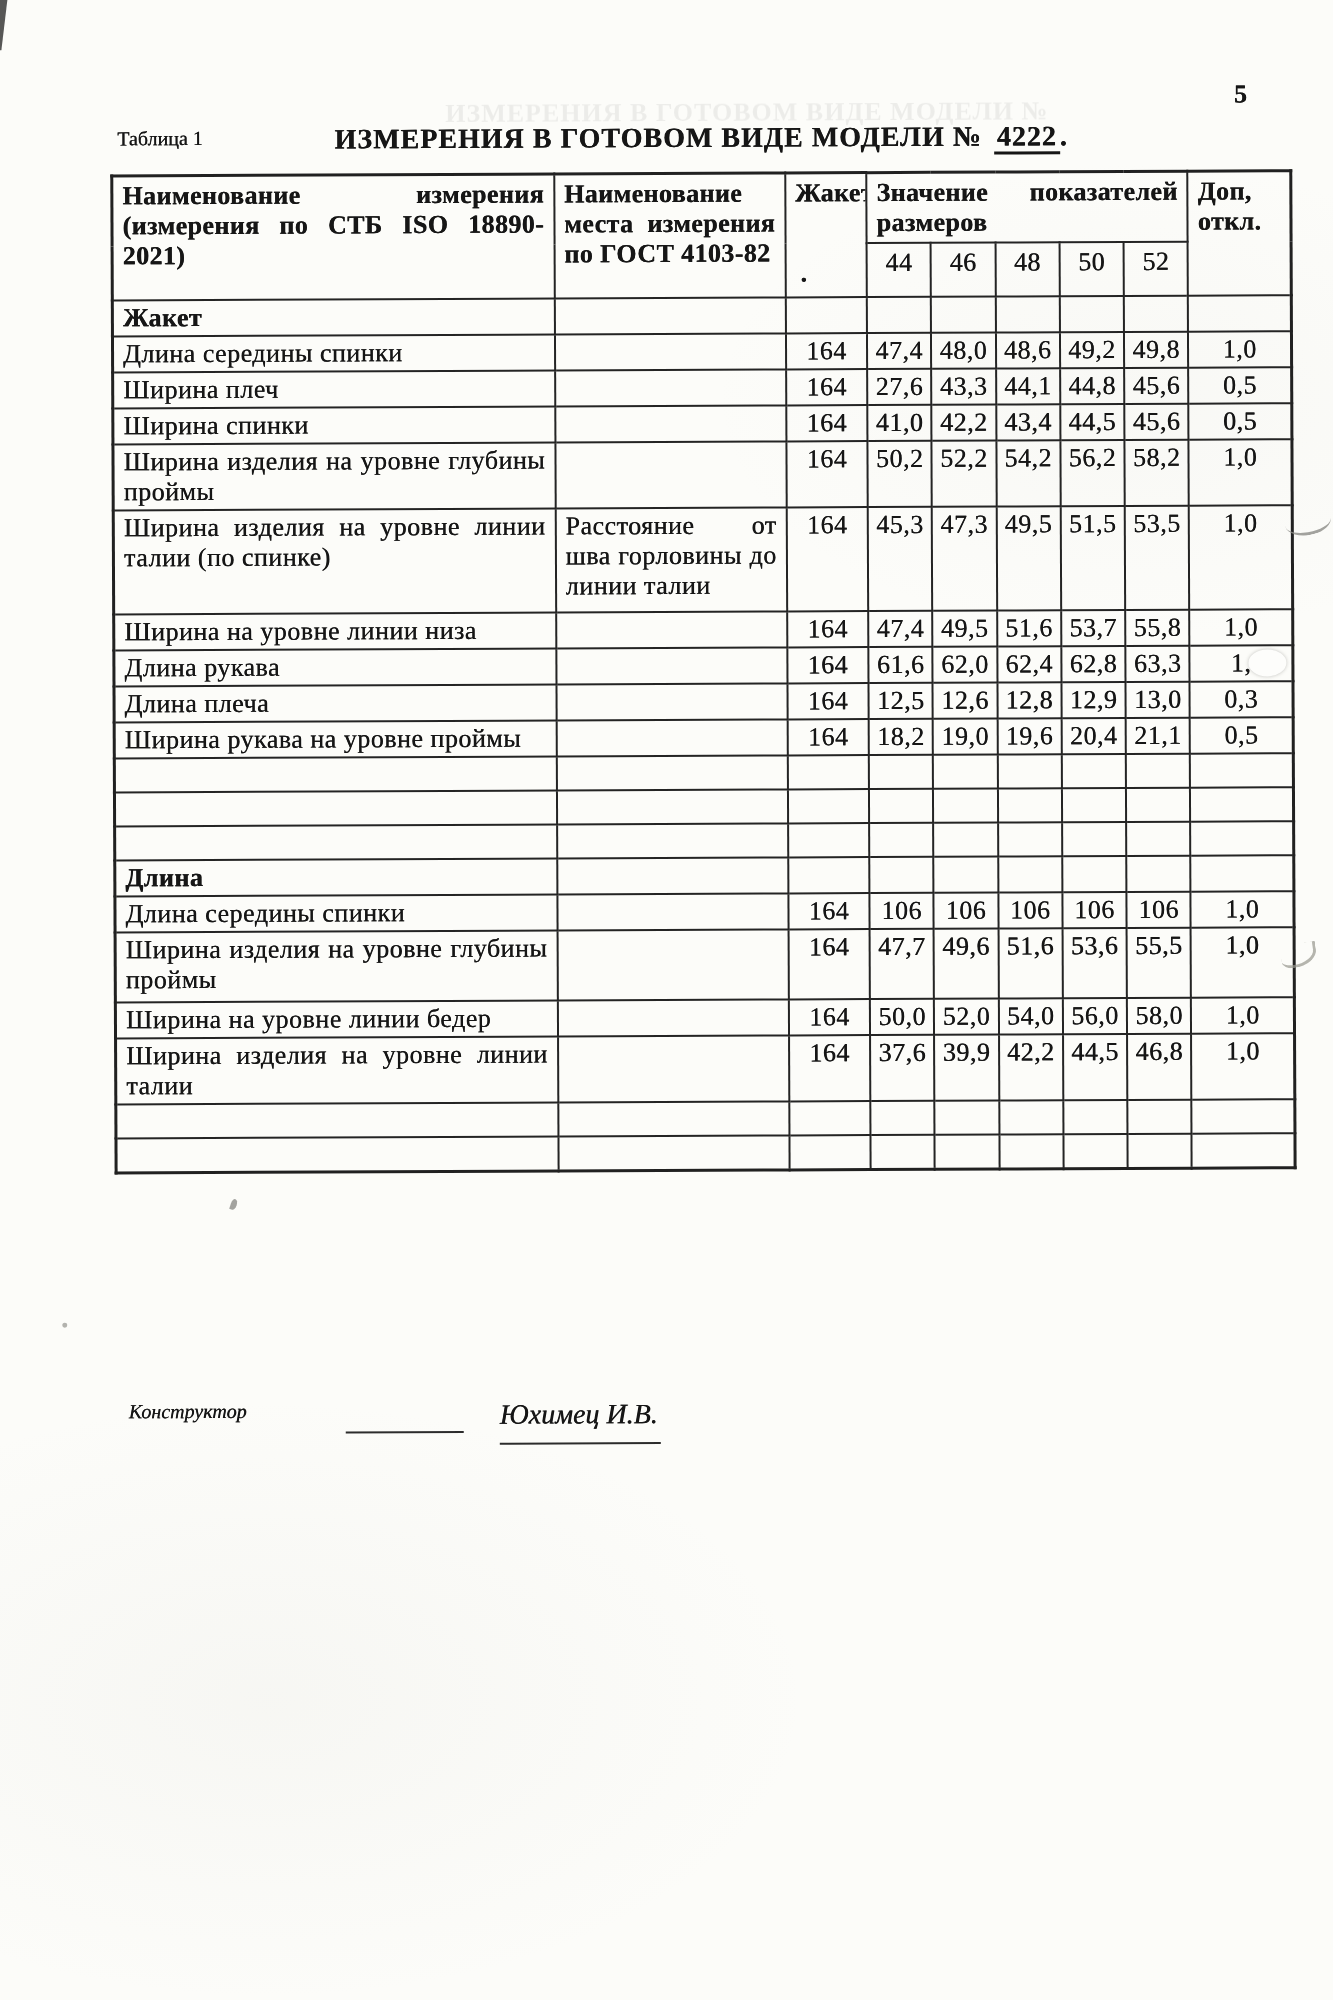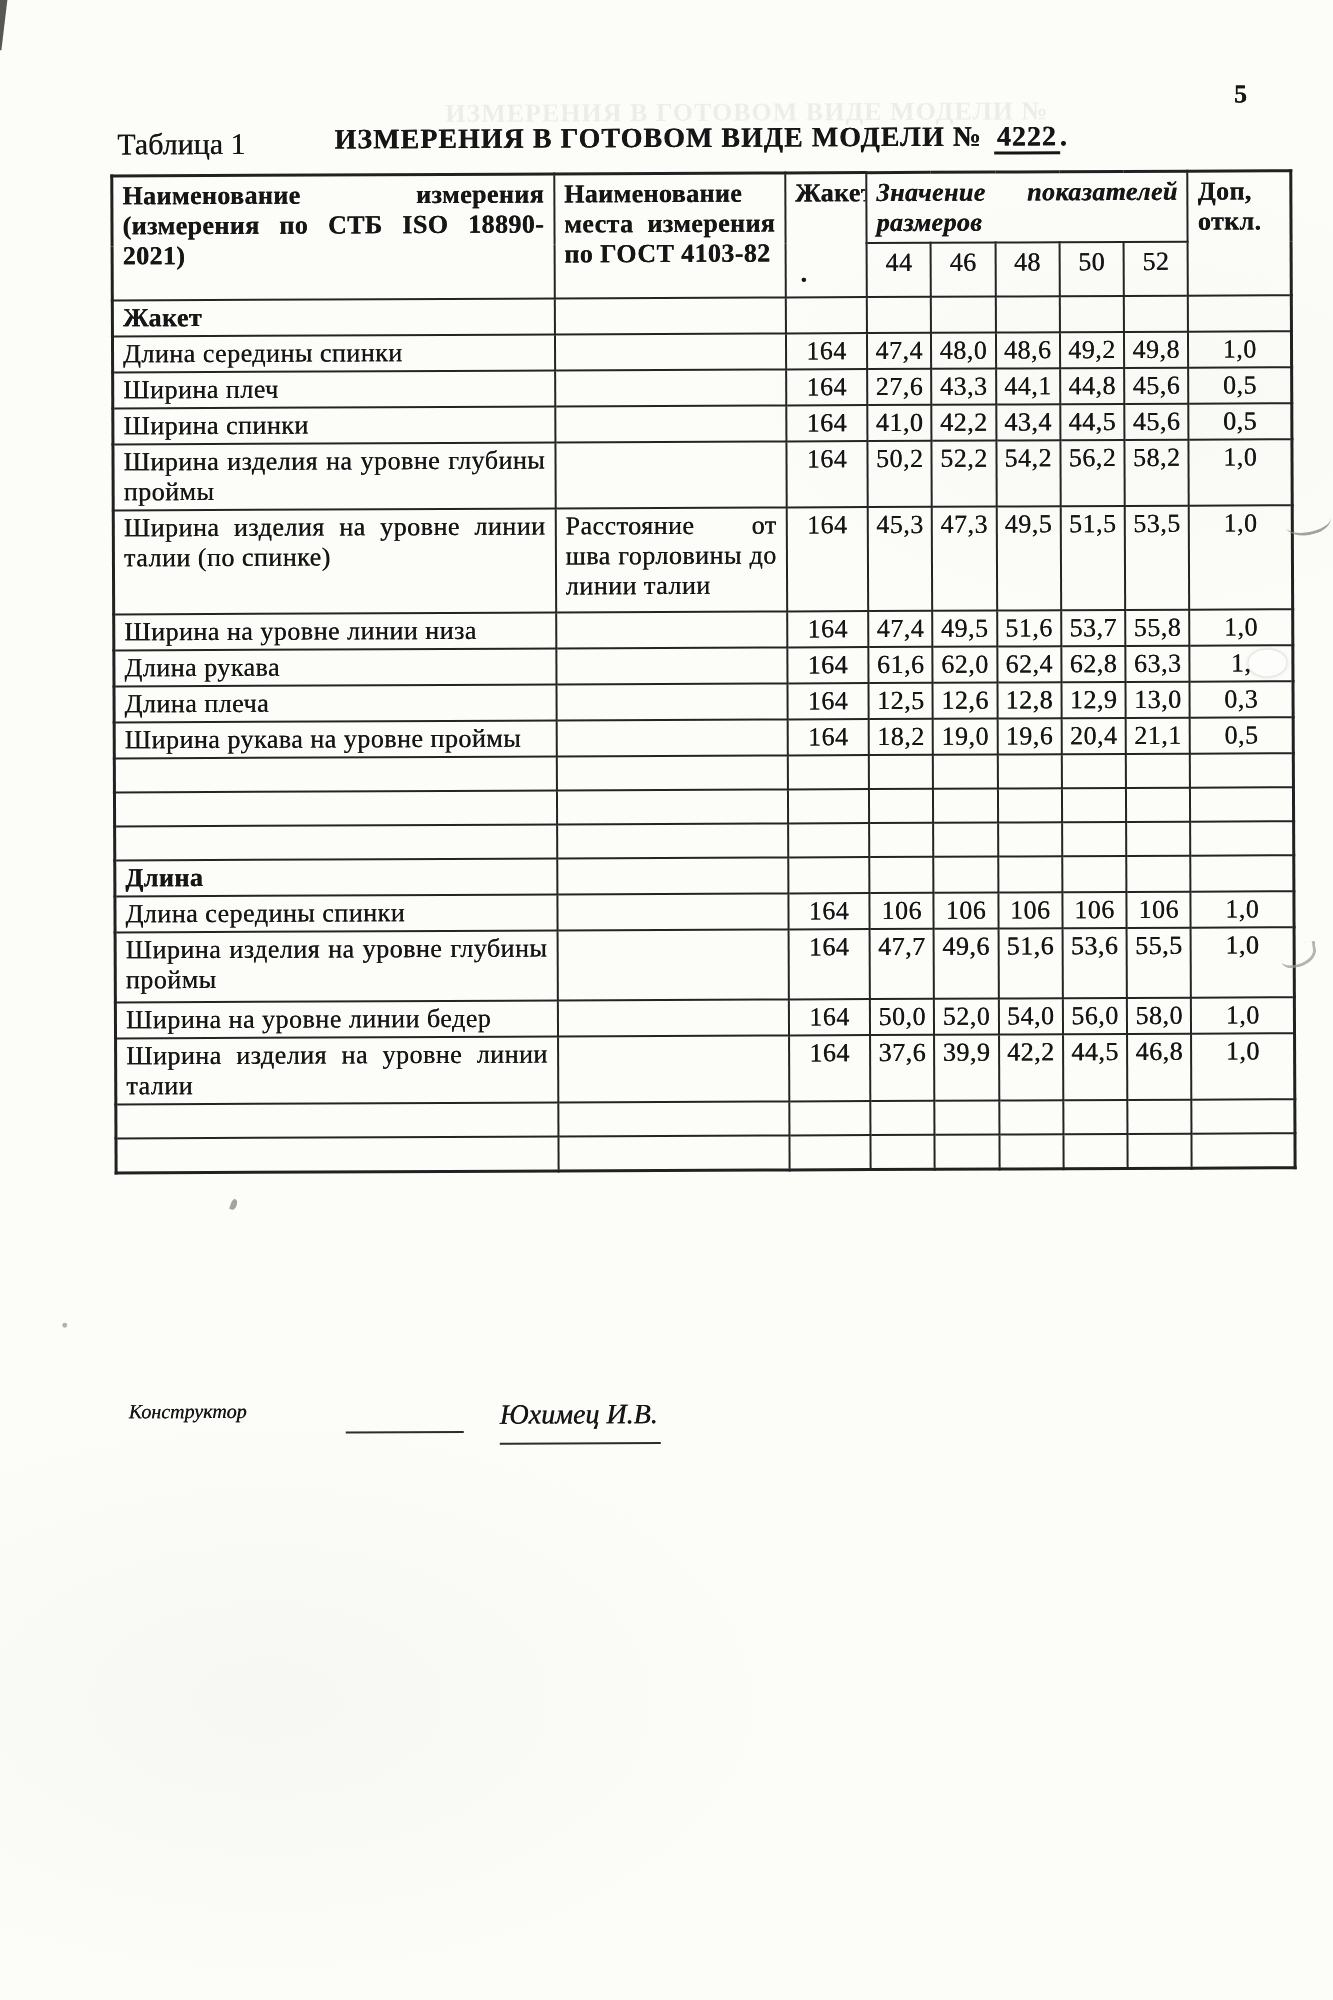--- a/index.html
+++ b/index.html
@@ -21,39 +21,39 @@
   .ink { text-shadow:0.35px 0 0 currentColor; }
 
   .page-number { position:absolute; left:1237px; top:82px; font-size:26px; font-weight:700; }
 
   .ghost-title {
     position:absolute; left:300px; top:98px; width:900px; text-align:center;
     font-size:26px; font-weight:700; letter-spacing:1px; color:#2b2b2b;
     opacity:.07; filter:blur(.6px); white-space:nowrap;
   }
   .caption-row { position:absolute; left:113px; top:122px; width:1182px; }
-  .tbl-label { position:absolute; left:7px; top:3px; font-size:30px; }
+  .tbl-label { position:absolute; left:7px; top:3px; font-size:20px; }
   .doc-title { text-align:center; font-size:28px; font-weight:700; letter-spacing:1px; white-space:nowrap; }
   .model-no { font-weight:700; border-bottom:3px solid #161616; padding:0 3px; margin-left:12px; }
 
   table.meas {
     position:absolute; left:113px; top:172px; width:1182px;
     border-collapse:collapse; table-layout:fixed;
     border:3px solid #212121;
   }
   th,td { border:2px solid #242424; vertical-align:top; overflow:hidden; }
   thead th {
     font-size:26px; line-height:30px; font-weight:700; text-align:left;
     padding:4px 9px; letter-spacing:.4px;
   }
   .th-meas { height:104px; text-align:justify; word-spacing:2px; }
   .th-place { text-align:justify; }
   .th-rost { position:relative; text-align:center; }
   .rost-dot { position:absolute; left:14px; bottom:8px; font-weight:700; }
-  .th-group { font-style:italic; text-align:justify; }
+  .th-group { text-align:justify; }
   .th-size { height:54px; text-align:center; font-weight:400; }
   .th-tol { text-align:left; }
 
   tbody td { height:34px; font-size:26px; line-height:30px; letter-spacing:.5px; padding:2px 9px; }
   tbody tr:nth-child(6) td { height:104px; }
   tbody tr:nth-child(16) td { height:70px; }
   .c-name { text-align:justify; }
   .c-section { font-weight:700; }
   .c-place { text-align:justify; }
   .c-num { text-align:center; padding:2px 2px; }

